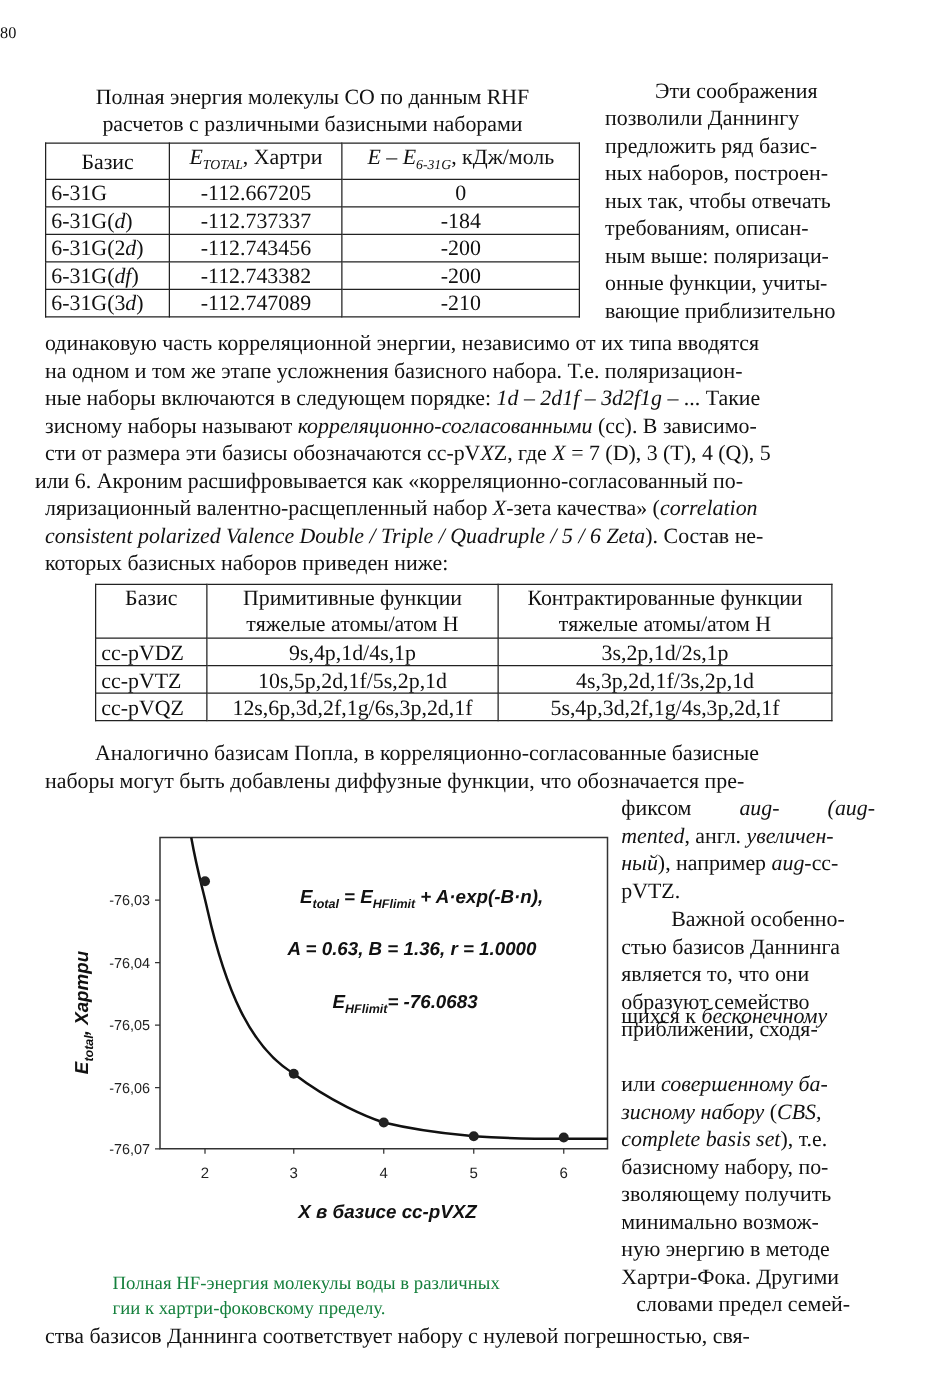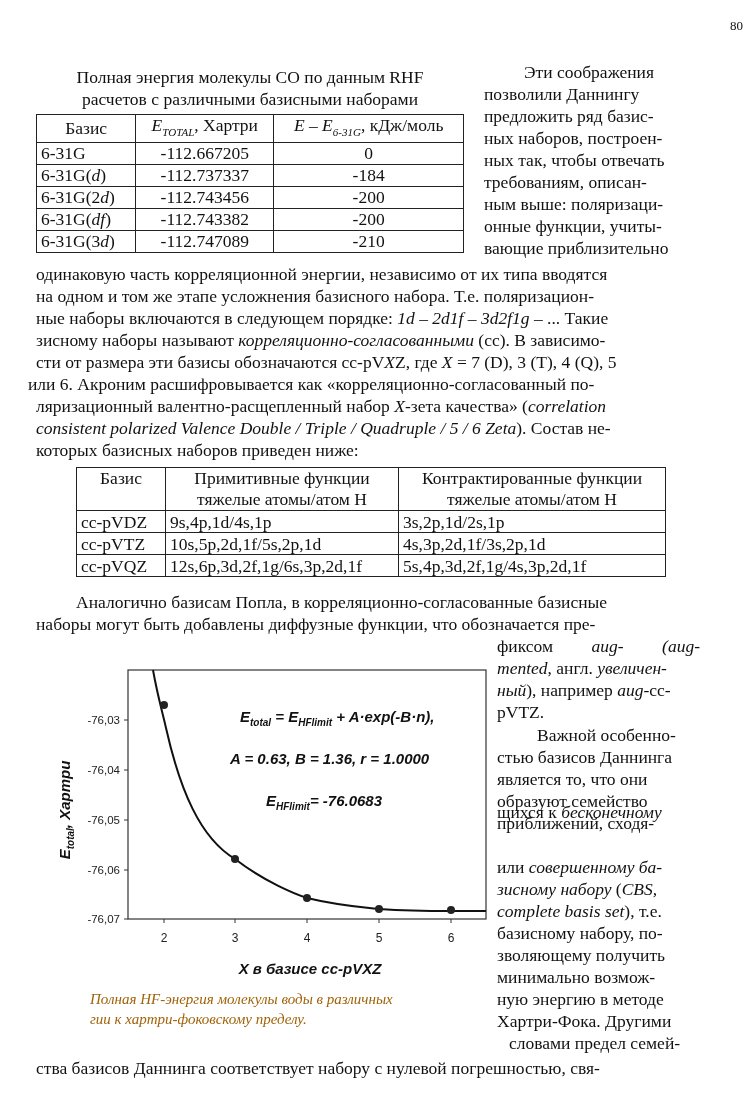--- a/index.html
+++ b/index.html
@@ -1,41 +1,41 @@
 <!DOCTYPE html>
 <html><head>
 <meta charset="utf-8">
 <style>
   html, body { margin: 0; padding: 0; background: #ffffff; }
   body {
     width: 743px; height: 1106px; position: relative; overflow: hidden;
     font-family: "Liberation Serif", serif; color: #111;
   }
   .abs { position: absolute; }
-  .page-num { left: 0; width: 743px; top: 18px; text-align: right; font-size: 13px; }
+  .page-num { left: 0; width: 743px; top: 18px; text-align: left; font-size: 13px; }
   .line { position: absolute; white-space: nowrap; font-size: 17.5px; }
   .jl { position: absolute; display: flex; justify-content: space-between; white-space: nowrap; font-size: 17.5px; }
   i, .it { font-style: italic; }
 
   
   .t1-caption { left: 36px; width: 428px; top: 66px; text-align: center; font-size: 17.5px; line-height: 22px; }
   table { border-collapse: collapse; position: absolute; font-size: 17.5px; }
   table td, table th { border: 1.3px solid #222; padding: 0 4px; font-weight: normal; height: 21px; line-height: 20px; white-space: nowrap; }
   .t1 { left: 36px; top: 114px; width: 428px; }
   .t1 td:nth-child(2), .t1 td:nth-child(3), .t1 th { text-align: center; }
   .t2 { left: 76px; top: 467px; width: 590px; }
   .t2 th { line-height: 21px; vertical-align: top; }
-  .t2 td:nth-child(2), .t2 td:nth-child(3) { text-align: left; }
+  .t2 td:nth-child(2), .t2 td:nth-child(3) { text-align: center; }
   .t2 td:first-child { text-align: left; }
   sub { font-size: 11px; }
 
   
   .chart { left: 40px; top: 660px; width: 460px; height: 330px; }
   .chart svg text { font-family: "Liberation Sans", sans-serif; }
-  .caption { left: 90px; top: 990px; width: 390px; font-size: 15px; line-height: 19.5px; font-style: italic; color: #a16207; }
+  .caption { left: 90px; top: 1018px; width: 390px; font-size: 15px; line-height: 19.5px; color: #15803d; }
 </style>
 </head>
 <body>
 
 <div class="abs page-num">80</div>
 
 <div class="abs t1-caption">
   <div>Полная энергия молекулы CO по данным RHF</div>
   <div>расчетов с различными базисными наборами</div>
 </div>

